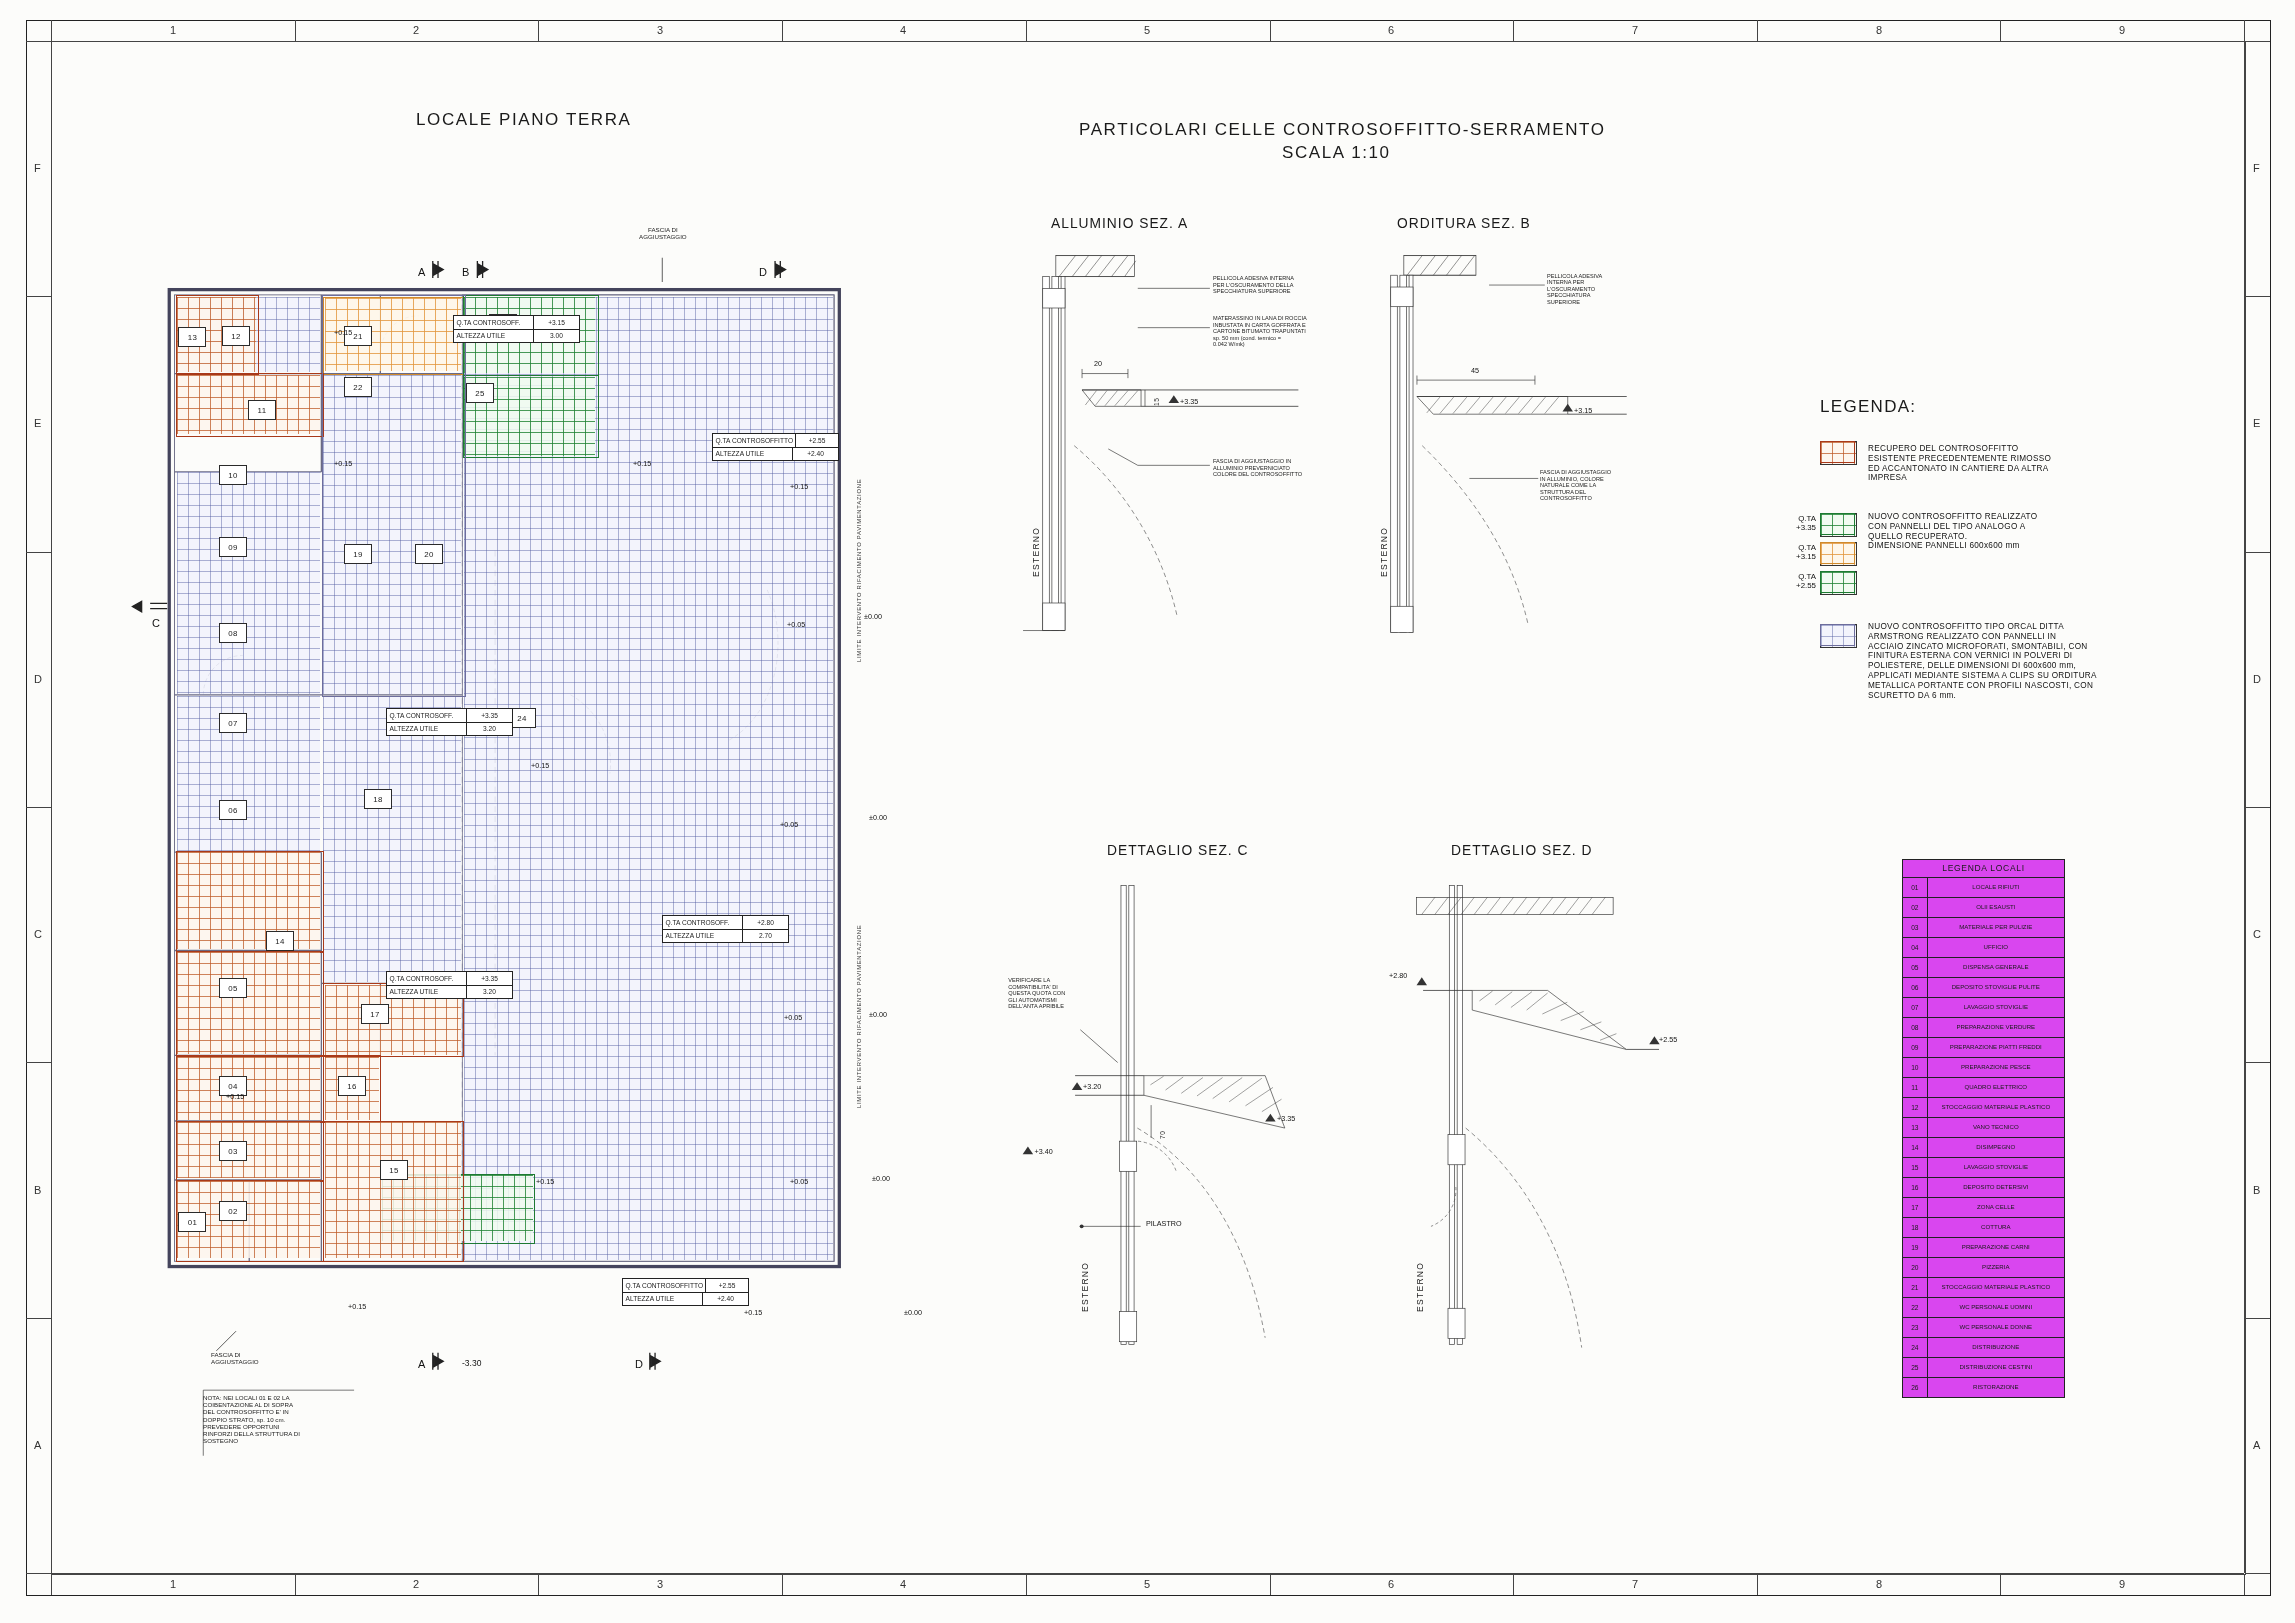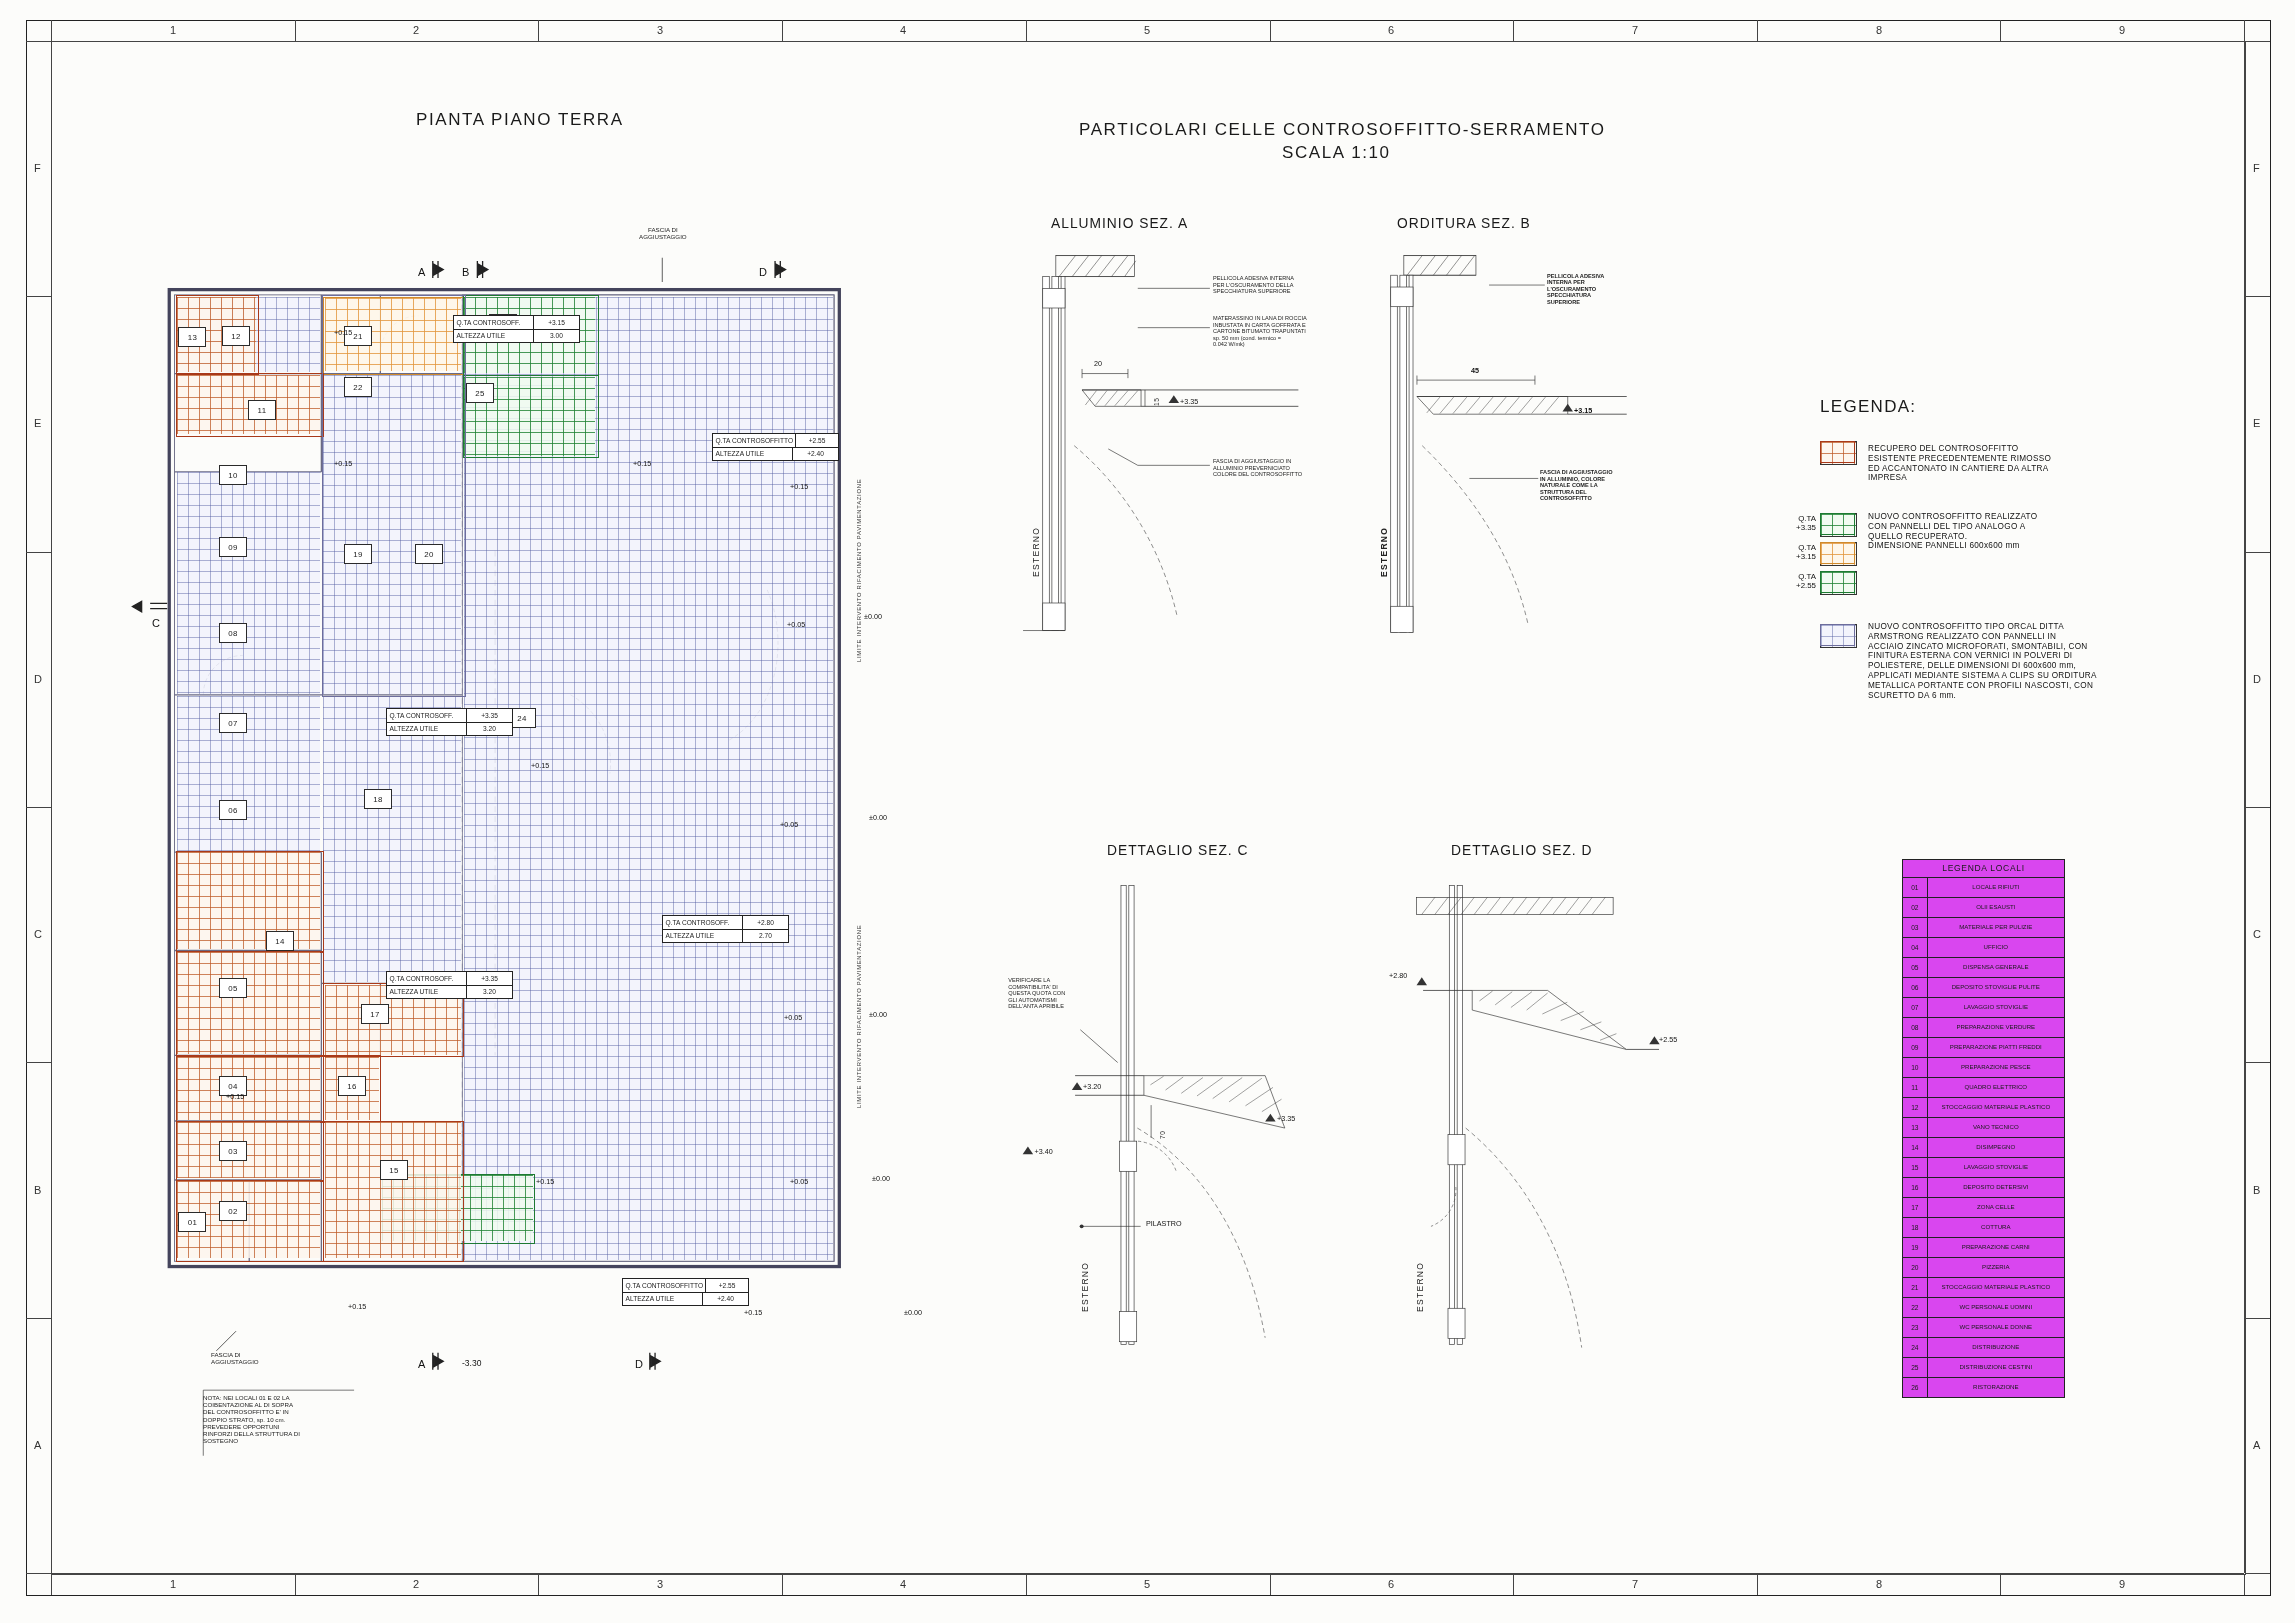--- a/index.html
+++ b/index.html
@@ -139,21 +139,21 @@
       <div class="tick-h" style="top: 1277px;"></div>
       <div class="tick-h" style="top: 1532px;"></div>
       <div class="rl" style="left: 7.9px; top: 121px;">F</div>
       <div class="rl" style="left: 7.9px; top: 376px;">E</div>
       <div class="rl" style="left: 7.9px; top: 632px;">D</div>
       <div class="rl" style="left: 7.9px; top: 887px;">C</div>
       <div class="rl" style="left: 7.9px; top: 1143px;">B</div>
       <div class="rl" style="left: 7.9px; top: 1398px;">A</div>
     </div>
 
-  <div class="ttl" style="left:416px;top:110px;">PIANTA PIANO TERRA</div>
+  <div class="ttl" style="left:416px;top:110px;">LOCALE PIANO TERRA</div>
   <div class="ttl" style="left:1079px;top:120px;">PARTICOLARI CELLE CONTROSOFFITTO-SERRAMENTO</div>
   <div class="ttl" style="left:1282px;top:143px;">SCALA 1:10</div>
 
   <div class="sub" style="left:1051px;top:216px;">ALLUMINIO SEZ. A</div>
   <div class="sub" style="left:1397px;top:216px;">ORDITURA SEZ. B</div>
   <div class="sub" style="left:1107px;top:843px;">DETTAGLIO SEZ. C</div>
   <div class="sub" style="left:1451px;top:843px;">DETTAGLIO SEZ. D</div>
 
   <div class="plan">
     <svg width="754" height="1056" viewBox="0 0 1150 1610">
@@ -435,21 +435,21 @@
 0.042 W/mk)</div>
     <div class="tiny8" style="left:190px;top:209px;">FASCIA DI AGGIUSTAGGIO IN
 ALLUMINIO PREVERNICIATO
 COLORE  DEL CONTROSOFFITTO</div>
     <div class="lbl" style="left:71px;top:110px;font-size:7.2px;">20</div>
     <div class="vert10" style="left:130px;top:157px;font-size:6.6px;">15</div>
     <div class="lbl" style="left:157px;top:148px;">+3.35</div>
     <div class="vert" style="left:7.9px;top:328px;">ESTERNO</div>
   </div>
 
-  <div class="det" style="left:1371px;top:249px;width:341px;height:413px;font-weight:bold;">
+  <div class="det" style="left:1371px;top:249px;width:341px;height:413px;">
     <svg width="341" height="413" viewBox="0 0 520 630">
       <rect x="50" y="10" width="110" height="30" fill="none" stroke="#333"></rect>
       <g stroke="#333" stroke-width="0.8">
         <line x1="50" y1="10" x2="160" y2="10"></line>
           <line x1="50" y1="40" x2="160" y2="40"></line>
         <line x1="55" y1="40" x2="78" y2="10"></line>
           <line x1="75" y1="40" x2="98" y2="10"></line>
         <line x1="95" y1="40" x2="118" y2="10"></line>
           <line x1="115" y1="40" x2="138" y2="10"></line>
         <line x1="135" y1="40" x2="158" y2="10"></line>

